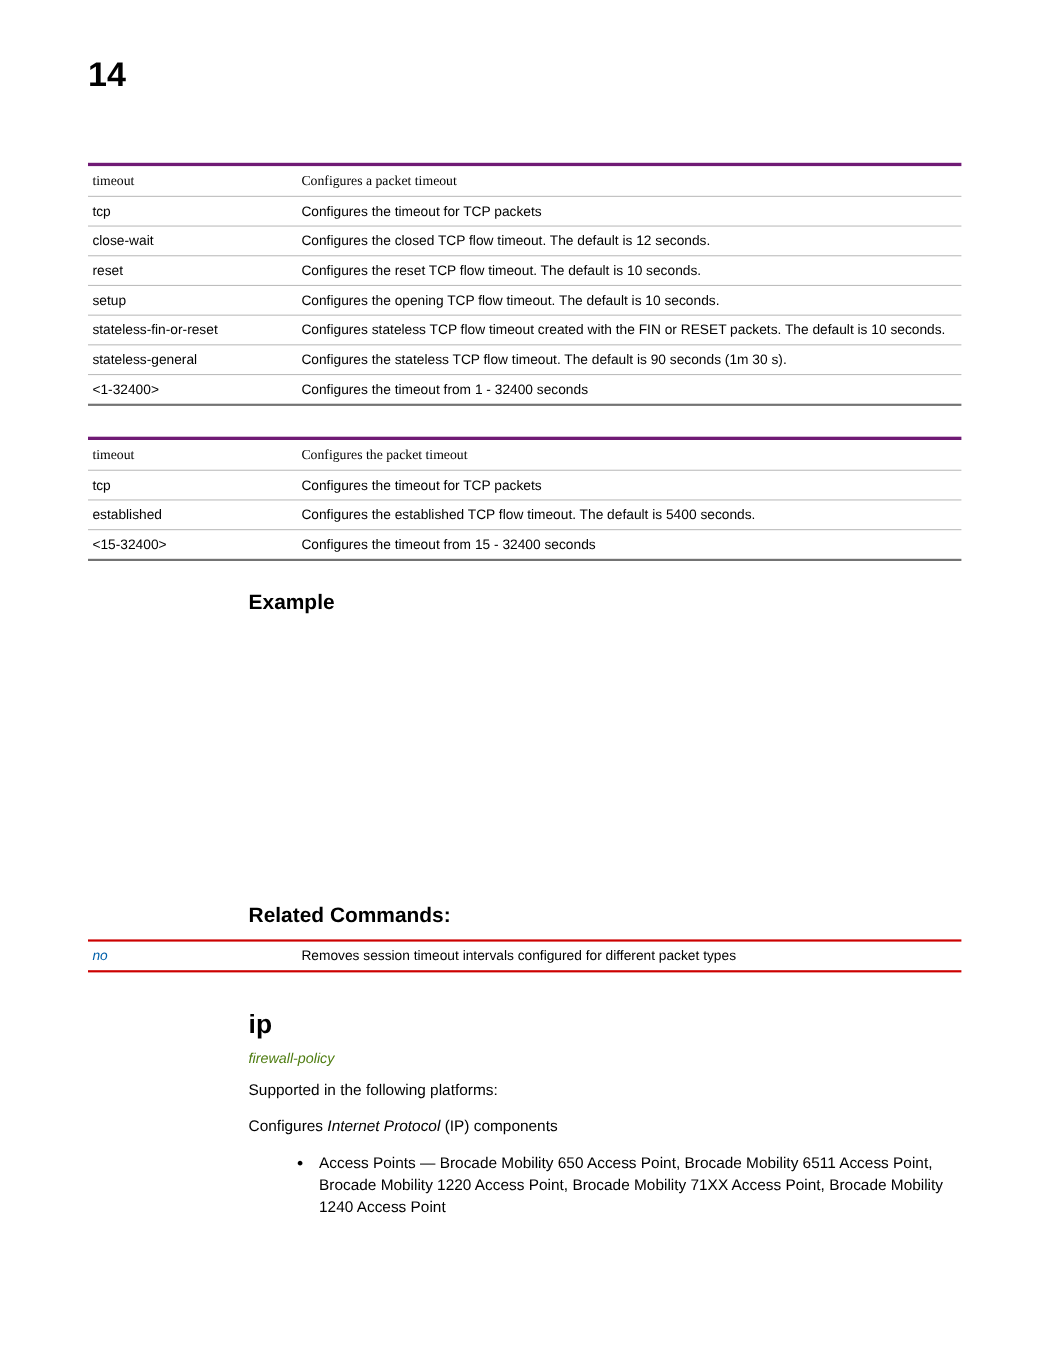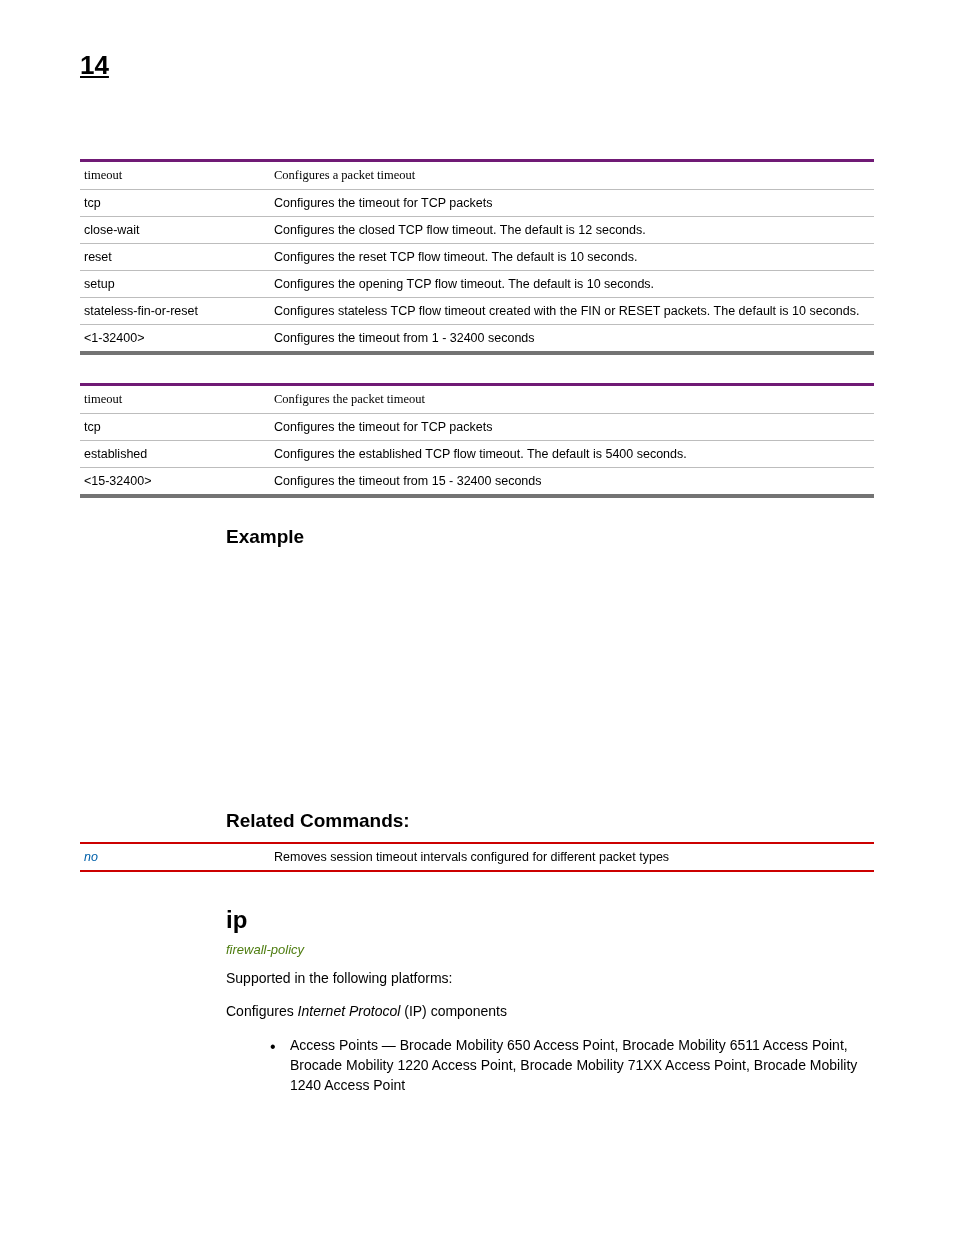--- a/index.html
+++ b/index.html
@@ -7,39 +7,38 @@
     font-family: Arial, Helvetica, sans-serif;
     background: #ffffff;
     color: #000000;
     width: 954px;
     height: 1235px;
     position: relative;
     padding: 50px 80px 40px 80px;
     font-size: 13px;
   }
   .page-number {
-    font-size: 26px;
+    font-size: 31px;
     font-weight: bold;
-    margin-bottom: 78px;
-    text-decoration: underline;
+    margin-bottom: 62px;
   }
   table.cmd {
     width: 100%;
     border-collapse: collapse;
     margin-bottom: 28px;
   }
   table.cmd tbody tr {
     border-bottom: 1px solid #bdbdbd;
   }
   table.cmd tbody tr:first-child {
     border-top: 3px solid #701a75;
     font-family: Liberation Serif, serif;
   }
   table.cmd tbody tr:last-child {
-    border-bottom: 4px solid #737373;
+    border-bottom: 2px solid #737373;
   }
   table.cmd td {
     padding: 6px 4px 6px 4px;
     font-size: 12.5px;
     vertical-align: top;
   }
   table.cmd td:first-child {
     width: 190px;
     padding-left: 4px;
   }
@@ -129,20 +128,24 @@
         <td>reset</td>
         <td>Configures the reset TCP flow timeout. The default is 10 seconds.</td>
       </tr>
     <tr>
         <td>setup</td>
         <td>Configures the opening TCP flow timeout. The default is 10 seconds.</td>
       </tr>
     <tr>
         <td>stateless-fin-or-reset</td>
         <td>Configures stateless TCP flow timeout created with the FIN or RESET packets. The default is 10 seconds.</td>
+      </tr>
+    <tr>
+        <td>stateless-general</td>
+        <td>Configures the stateless TCP flow timeout. The default is 90 seconds (1m 30 s).</td>
       </tr>
     <tr>
         <td>&lt;1-32400&gt;</td>
         <td>Configures the timeout from 1 - 32400 seconds</td>
       </tr>
   </tbody>
 </table>
 
 <table class="cmd">
   <tbody>

